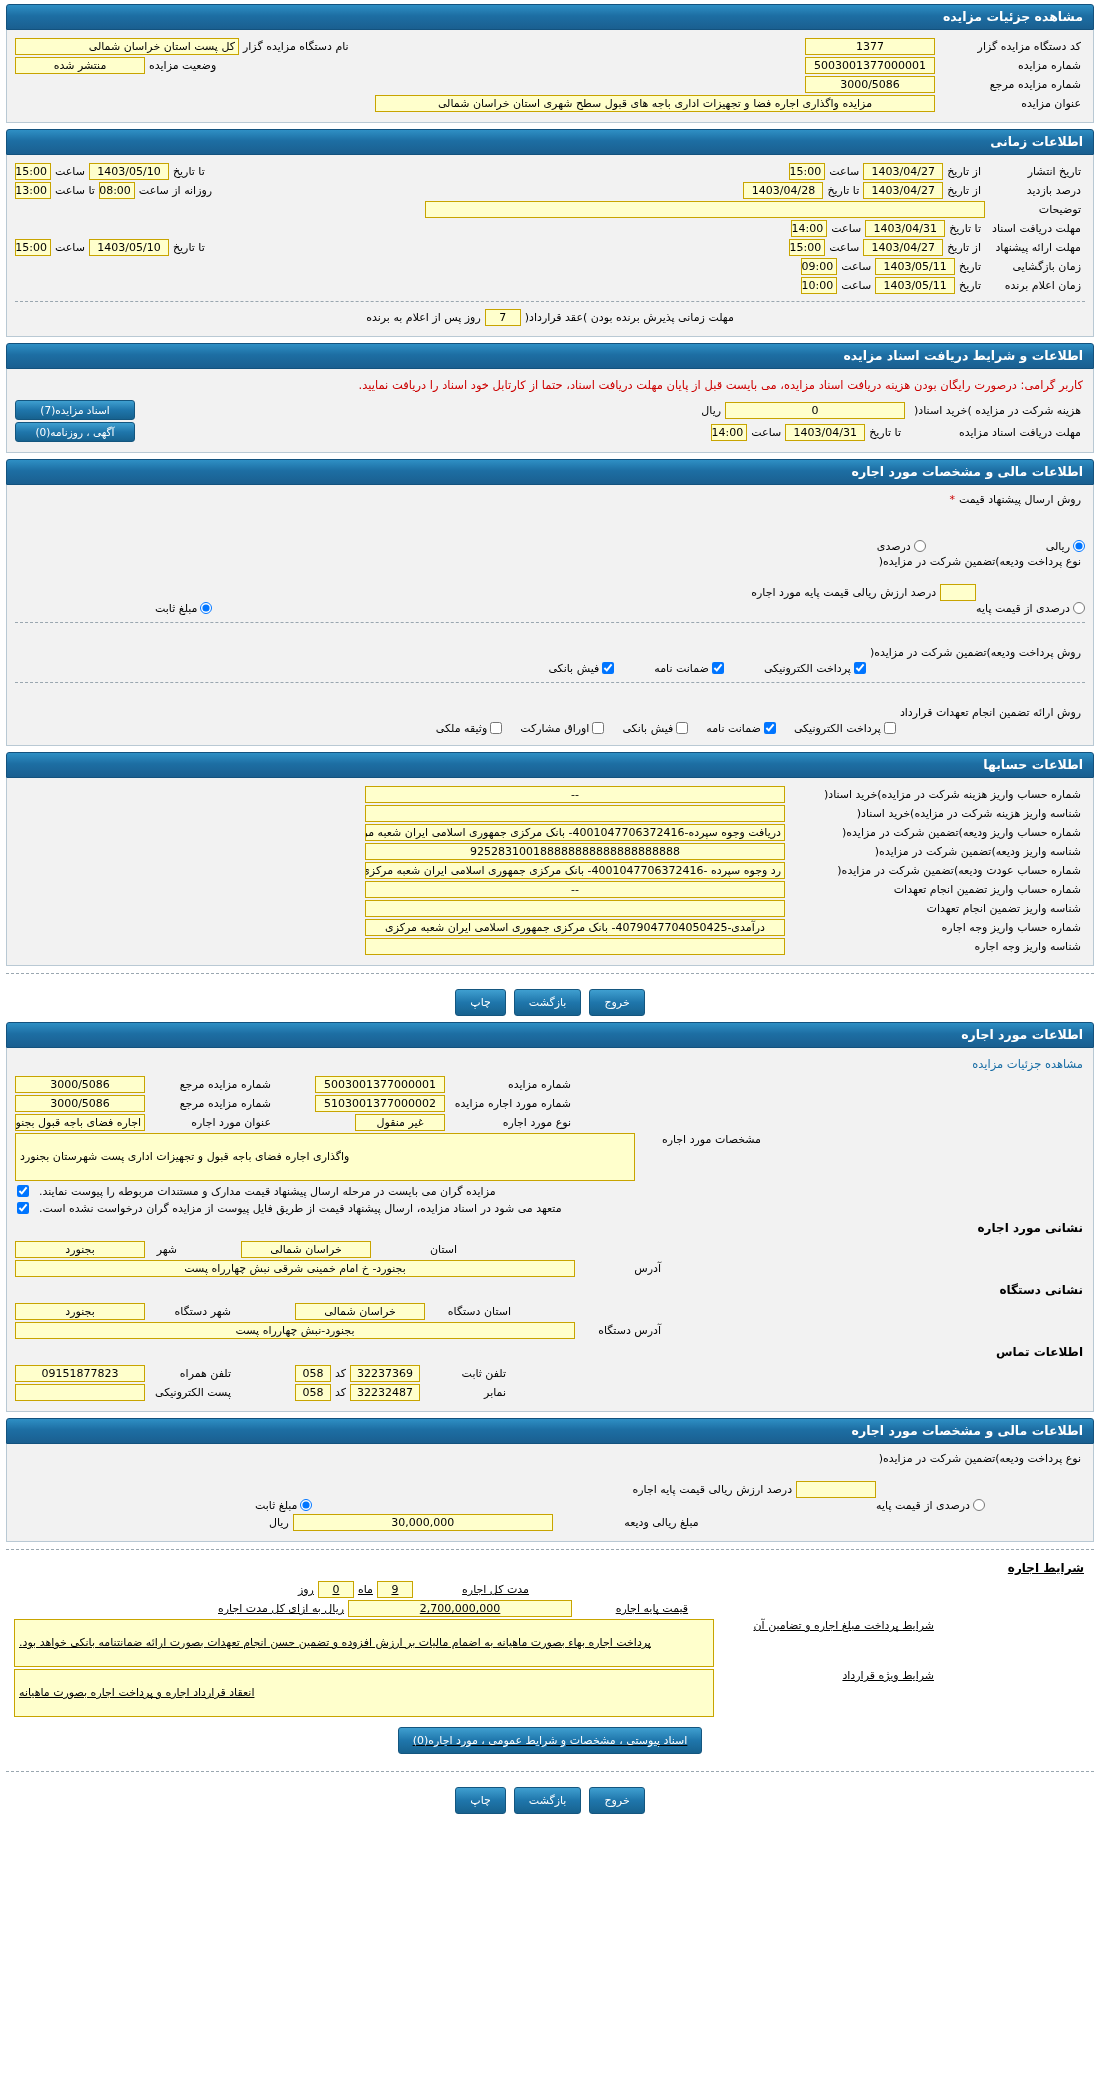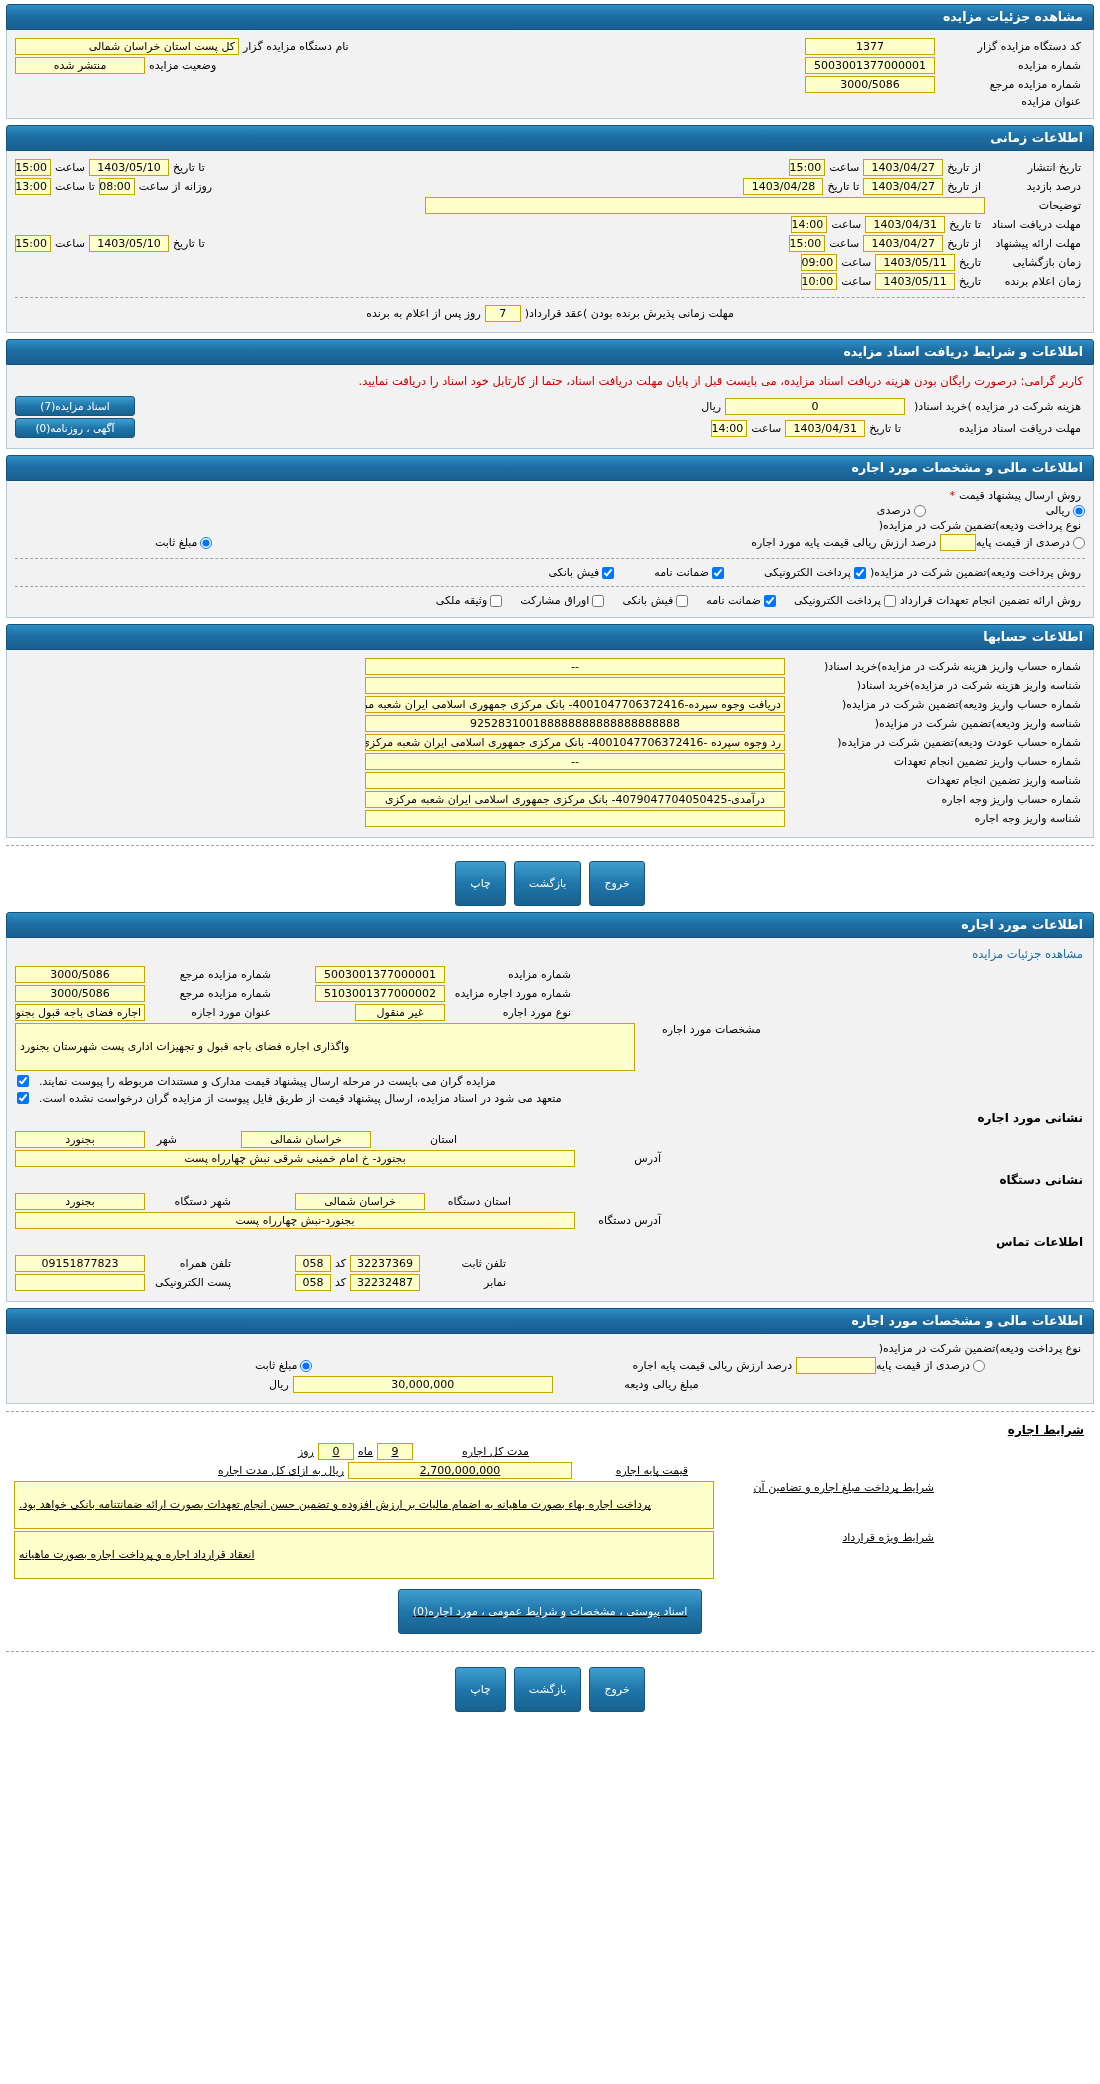--- a/index.html
+++ b/index.html
@@ -88,21 +88,21 @@
     border-top: 1px dashed #9aa7b0;
     margin: 7px 0;
   }
   
   .btn {
     background: linear-gradient(to bottom, #3f9fd0 0%, #1f76ab 50%, #17628f 100%);
     color: #fff;
     border: 1px solid #14567f;
     border-radius: 3px;
     font-size: 11px;
-    padding: 15px 14px;
+    padding: 6px 14px;
     cursor: pointer;
     font-family: inherit;
   }
   .btnbar { display: flex; justify-content: center; gap: 8px; padding: 8px 0 6px 0; }
   .btn-small {
     background: linear-gradient(to bottom, #3f9fd0 0%, #1f76ab 50%, #17628f 100%);
     color: #fff;
     border: 1px solid #14567f;
     border-radius: 3px;
     font-size: 10.5px;
@@ -112,24 +112,25 @@
     text-align: center;
   }
   .warn {
     color: #cc0000;
     font-size: 11.5px;
     text-align: right;
     padding: 3px 2px 6px 2px;
   }
   .radio-lbl, .chk-lbl {
     display: inline-flex;
-    align-items: flex-end;
+    align-items: flex-start;
     gap: 3px;
     font-size: 11px;
     white-space: nowrap;
+    margin-top: 32px;
   }
   input[type=radio], input[type=checkbox] {
     margin: 0; width: 12px; height: 12px;
   }
   .req { color: #c00; }
   .sub-head {
     color: #1a6ea5;
     font-size: 11.5px;
     text-align: right;
     padding: 3px 2px;
@@ -159,20 +160,21 @@
       <div class="spacer"></div>
       <div class="lbl">وضعیت مزایده</div>
       <div class="fld w130">منتشر شده</div>
     </div>
     <div class="row">
       <div class="lbl w150">شماره مزایده مرجع</div>
       <div class="fld w130">3000/5086</div>
     </div>
     <div class="row">
       <div class="lbl w150">عنوان مزایده</div>
+      <div class="fld w560">مزایده واگذاری اجاره فضا و تجهیزات اداری باجه های قبول سطح شهری استان خراسان شمالی</div>
     </div>
   </div>
 
   <div class="sec-head">اطلاعات زمانی</div>
   <div class="sec-body">
 
     <div class="row">
       <div class="lbl w100">تاریخ انتشار</div>
       <div class="inline-lbl">از تاریخ</div>
       <div class="fld w80">1403/04/27</div>

